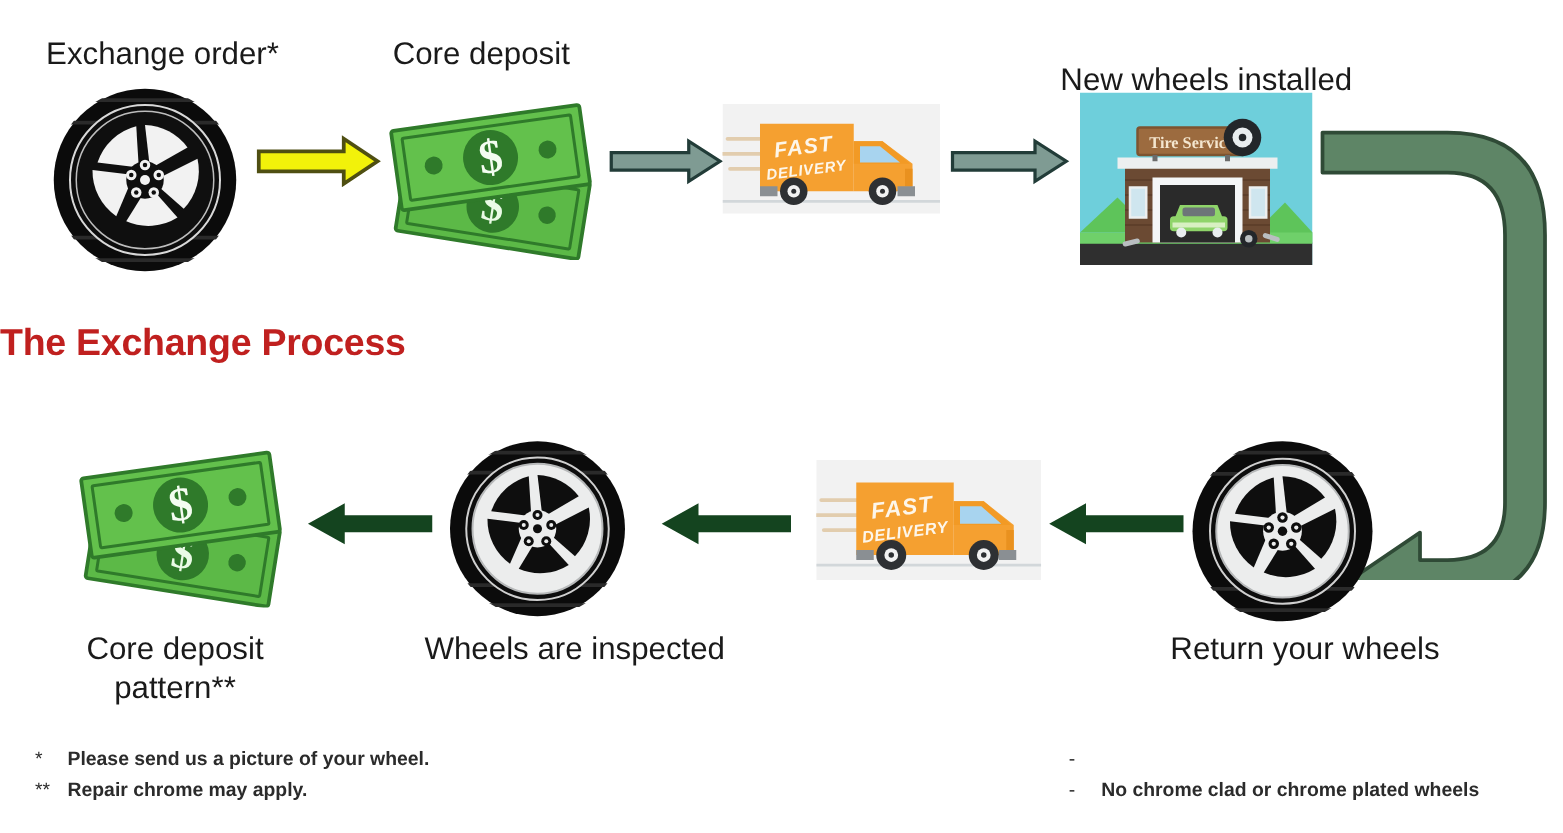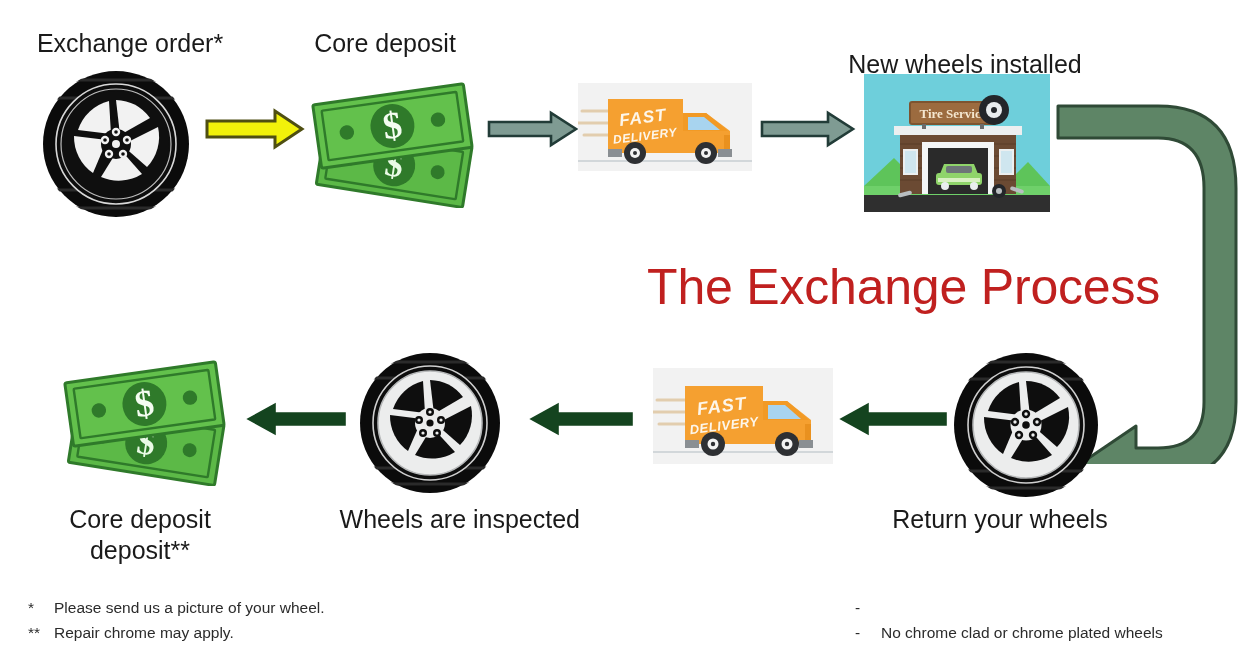--- a/index.html
+++ b/index.html
@@ -26,40 +26,40 @@
     font-size: 25px;
     color: #1a1a1a;
     font-weight: 400;
     text-align: center;
     line-height: 1.22;
     white-space: nowrap;
   }
   .step-label.wrap { white-space: normal; }
 
   .title {
-    font-size: 50px;
-    font-weight: 400;
+    font-size: 30px;
+    font-weight: 700;
     color: #c0201f;
-    text-align: right;
+    text-align: left;
     white-space: nowrap;
     letter-spacing: -0.2px;
   }
 
   .footnotes {
     font-size: 15.5px;
     color: #2b2b2b;
     line-height: 1.62;
   }
   .fn-row { display: flex; }
   .fn-mark {
     display: inline-block;
     width: 26px;
     flex: 0 0 26px;
   }
-  .fn-text { display: inline-block; }
+  .fn-text { display: inline-block; font-weight: bold; }
 
   
   .arrow { position: absolute; }
   .arrow svg { display: block; }
 
   
   .wheel { position: absolute; }
   .wheel svg { display: block; }
 
   
@@ -440,26 +440,26 @@
         <circle cx="82" cy="83" r="1.7"></circle>
         <circle cx="68" cy="83" r="1.7"></circle>
         <circle cx="64" cy="70" r="1.7"></circle>
       </g>
       <circle cx="75" cy="73" r="3.8" fill="#0e0e0e"></circle>
     </svg>
   </div>
 
   <div class="abs step-label wrap" style="left:20px; top:504px; width:240px;">
     <span>Core deposit</span><br>
-    <span>deposit**</span>
+    <span>pattern**</span>
   </div>
 
   <div class="abs step-label" style="left:290px; top:504px; width:290px;text-align:right;">Wheels are inspected</div>
 
-  <div class="abs step-label" style="left:855px; top:504px; width:290px;">Return your wheels</div>
+  <div class="abs step-label" style="left:899px; top:504px; width:290px;">Return your wheels</div>
 
   <div class="abs footnotes" style="left:28px; top:595px; width:470px;">
     <div class="fn-row">
       <span class="fn-mark">*</span>
       <span class="fn-text">Please send us a picture of your wheel.</span>
     </div>
     <div class="fn-row">
       <span class="fn-mark">**</span>
       <span class="fn-text">Repair chrome may apply.</span>
     </div>

